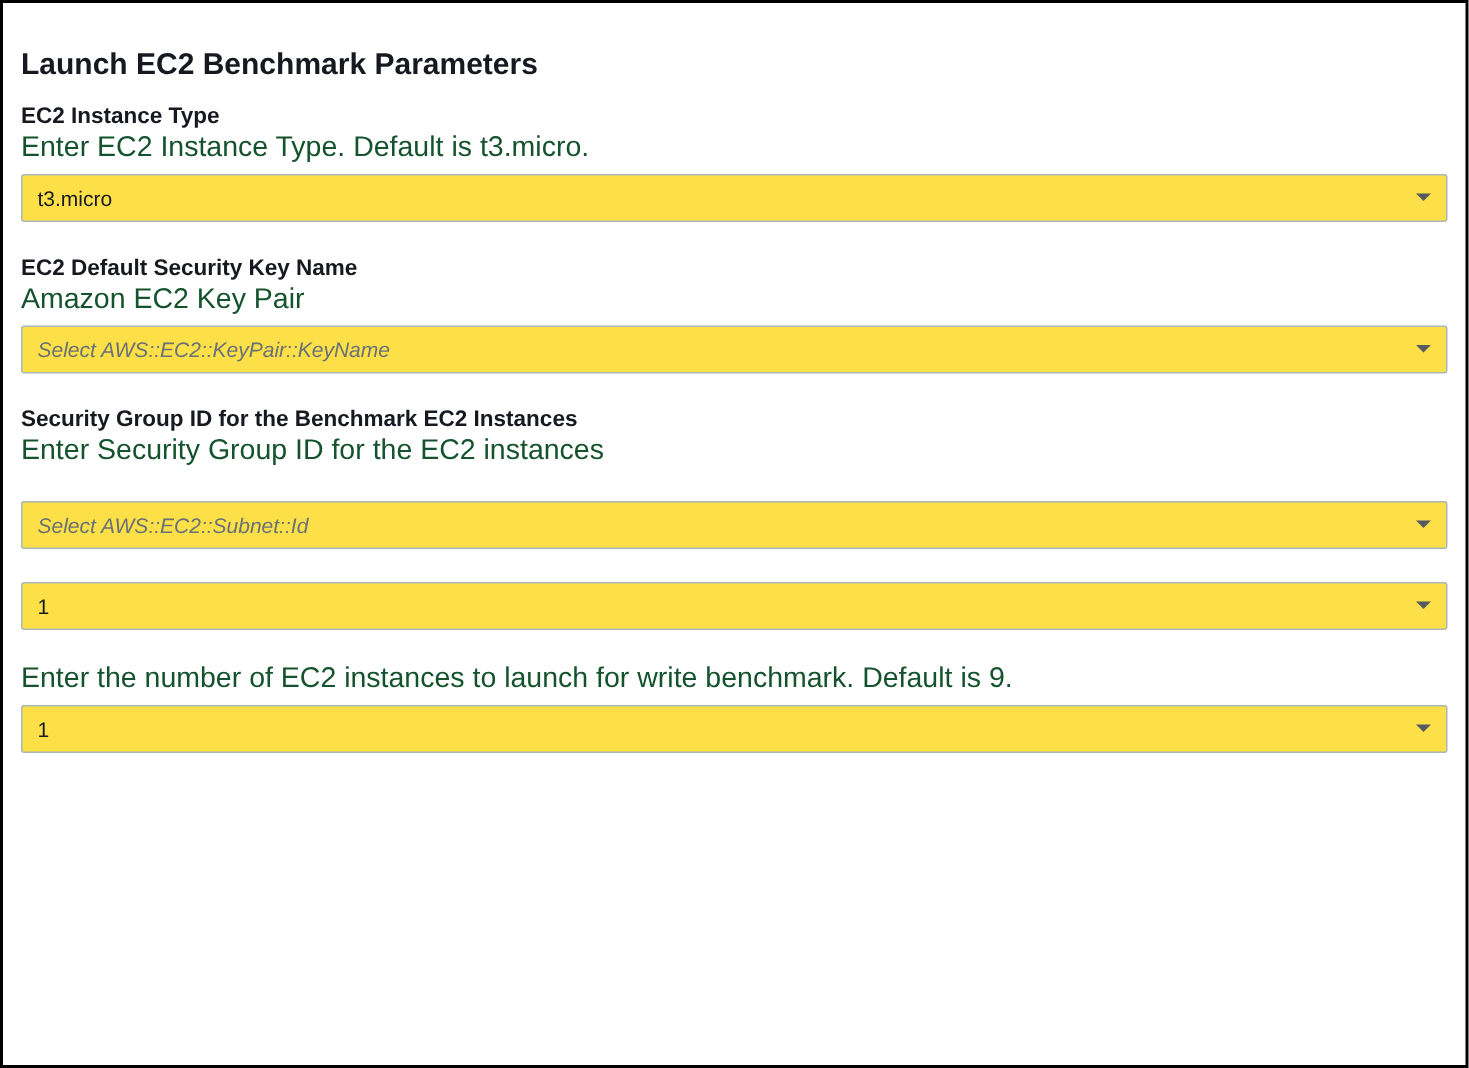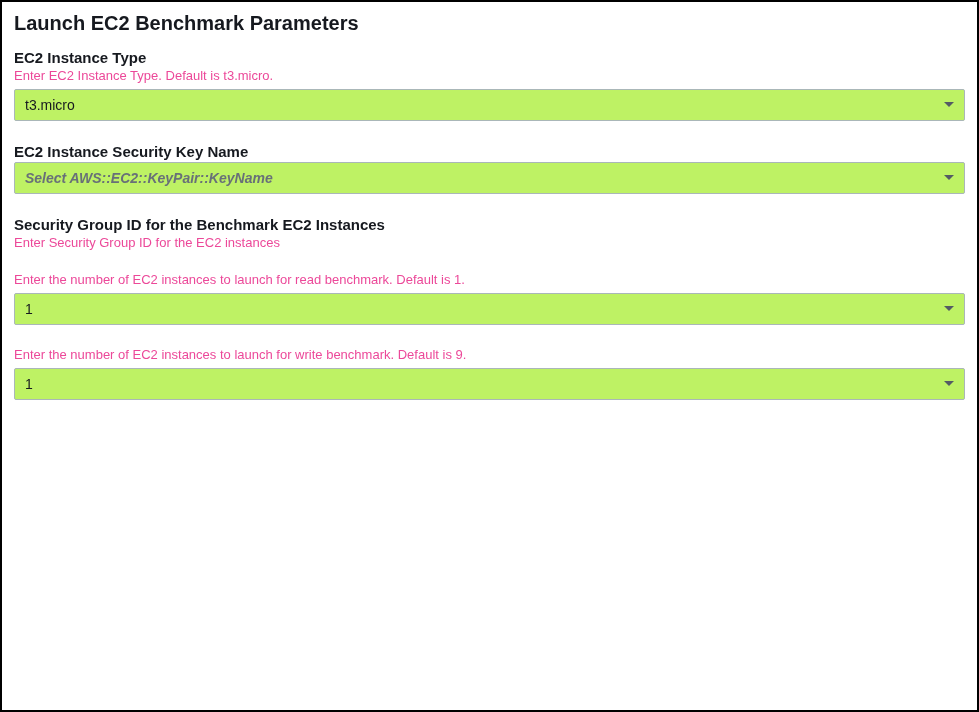--- a/index.html
+++ b/index.html
@@ -15,63 +15,63 @@
       height: 712px;
       border: 2px solid #000000;
       padding: 10px 12px;
     }
 
     .section-title {
       font-size: 20px;
       font-weight: 700;
       color: #16191f;
       margin-bottom: 14px;
+      margin-top: 20px;
     }
 
     .field-group {
       margin-bottom: 22px;
     }
 
     .field-label {
       font-size: 15px;
       font-weight: 700;
       color: #16191f;
       margin-bottom: 2px;
     }
 
     .field-description {
-      font-size: 13px;
-      color: #ec4899;
+      font-size: 19px;
+      color: #14532d;
       margin-bottom: 6px;
     }
 
     .select-wrapper {
       position: relative;
       width: 100%;
     }
 
     .select-input {
       width: 100%;
       height: 32px;
       border: 1px solid #aab7b8;
       border-radius: 2px;
       padding: 0 32px 0 10px;
       font-size: 14px;
       color: #16191f;
-      background: #bef264;
+      background: #fde047;
       cursor: pointer;
       display: flex;
       align-items: center;
       font-family: inherit;
     }
 
     .select-input.placeholder {
       color: #687078;
       font-style: italic;
-      font-weight: bold;
     }
 
     .caret {
       position: absolute;
       right: 10px;
       top: 50%;
       transform: translateY(-50%);
       pointer-events: none;
     }
 
@@ -94,41 +94,49 @@
     <div class="select-input">t3.micro</div>
     <span class="caret">
       <svg viewBox="0 0 12 8">
           <path d="M1 1 L6 6 L11 1 Z"></path>
         </svg>
     </span>
   </div>
 </div>
 
 <div class="field-group">
-  <div class="field-label">EC2 Instance Security Key Name</div>
+  <div class="field-label">EC2 Default Security Key Name</div>
+  <div class="field-description">Amazon EC2 Key Pair</div>
   <div class="select-wrapper">
     <div class="select-input placeholder">Select AWS::EC2::KeyPair::KeyName</div>
     <span class="caret">
       <svg viewBox="0 0 12 8">
           <path d="M1 1 L6 6 L11 1 Z"></path>
         </svg>
     </span>
   </div>
 </div>
 
 <div class="field-group">
   <div class="field-label">Security Group ID for the Benchmark EC2 Instances</div>
   <div class="field-description">Enter Security Group ID for the EC2 instances</div>
 </div>
 
 <div class="field-group">
+  <div class="select-wrapper">
+    <div class="select-input placeholder">Select AWS::EC2::Subnet::Id</div>
+    <span class="caret">
+      <svg viewBox="0 0 12 8">
+          <path d="M1 1 L6 6 L11 1 Z"></path>
+        </svg>
+    </span>
+  </div>
 </div>
 
 <div class="field-group">
-  <div class="field-description">Enter the number of EC2 instances to launch for read benchmark. Default is 1.</div>
   <div class="select-wrapper">
     <div class="select-input">1</div>
     <span class="caret">
       <svg viewBox="0 0 12 8">
           <path d="M1 1 L6 6 L11 1 Z"></path>
         </svg>
     </span>
   </div>
 </div>
 

